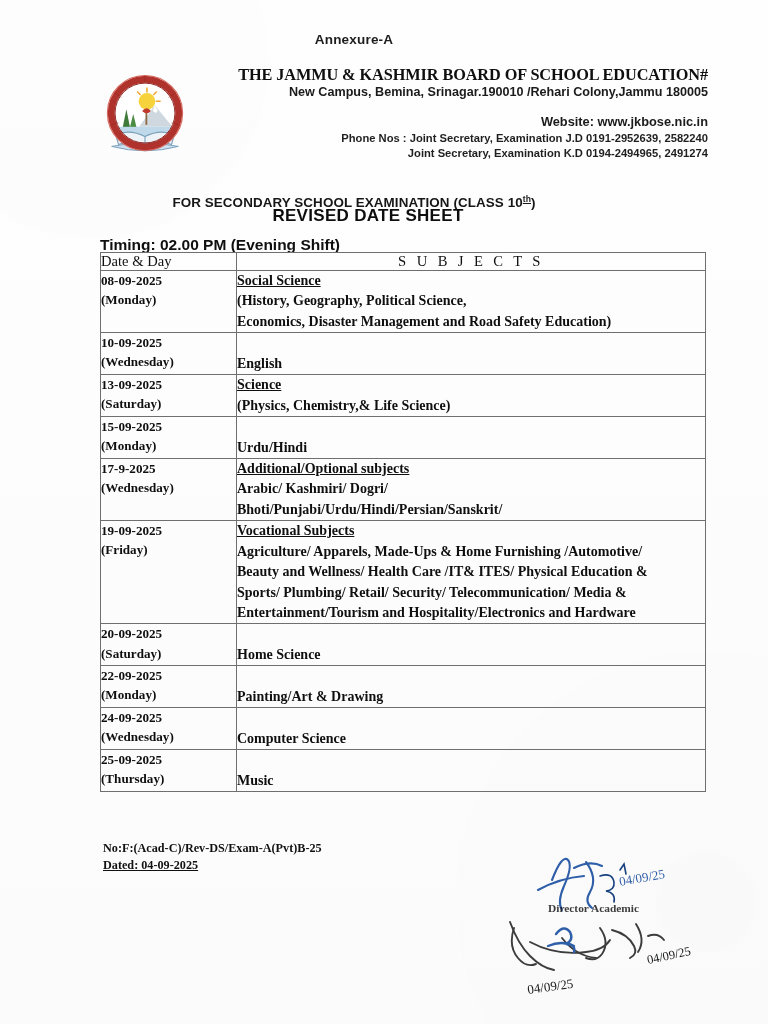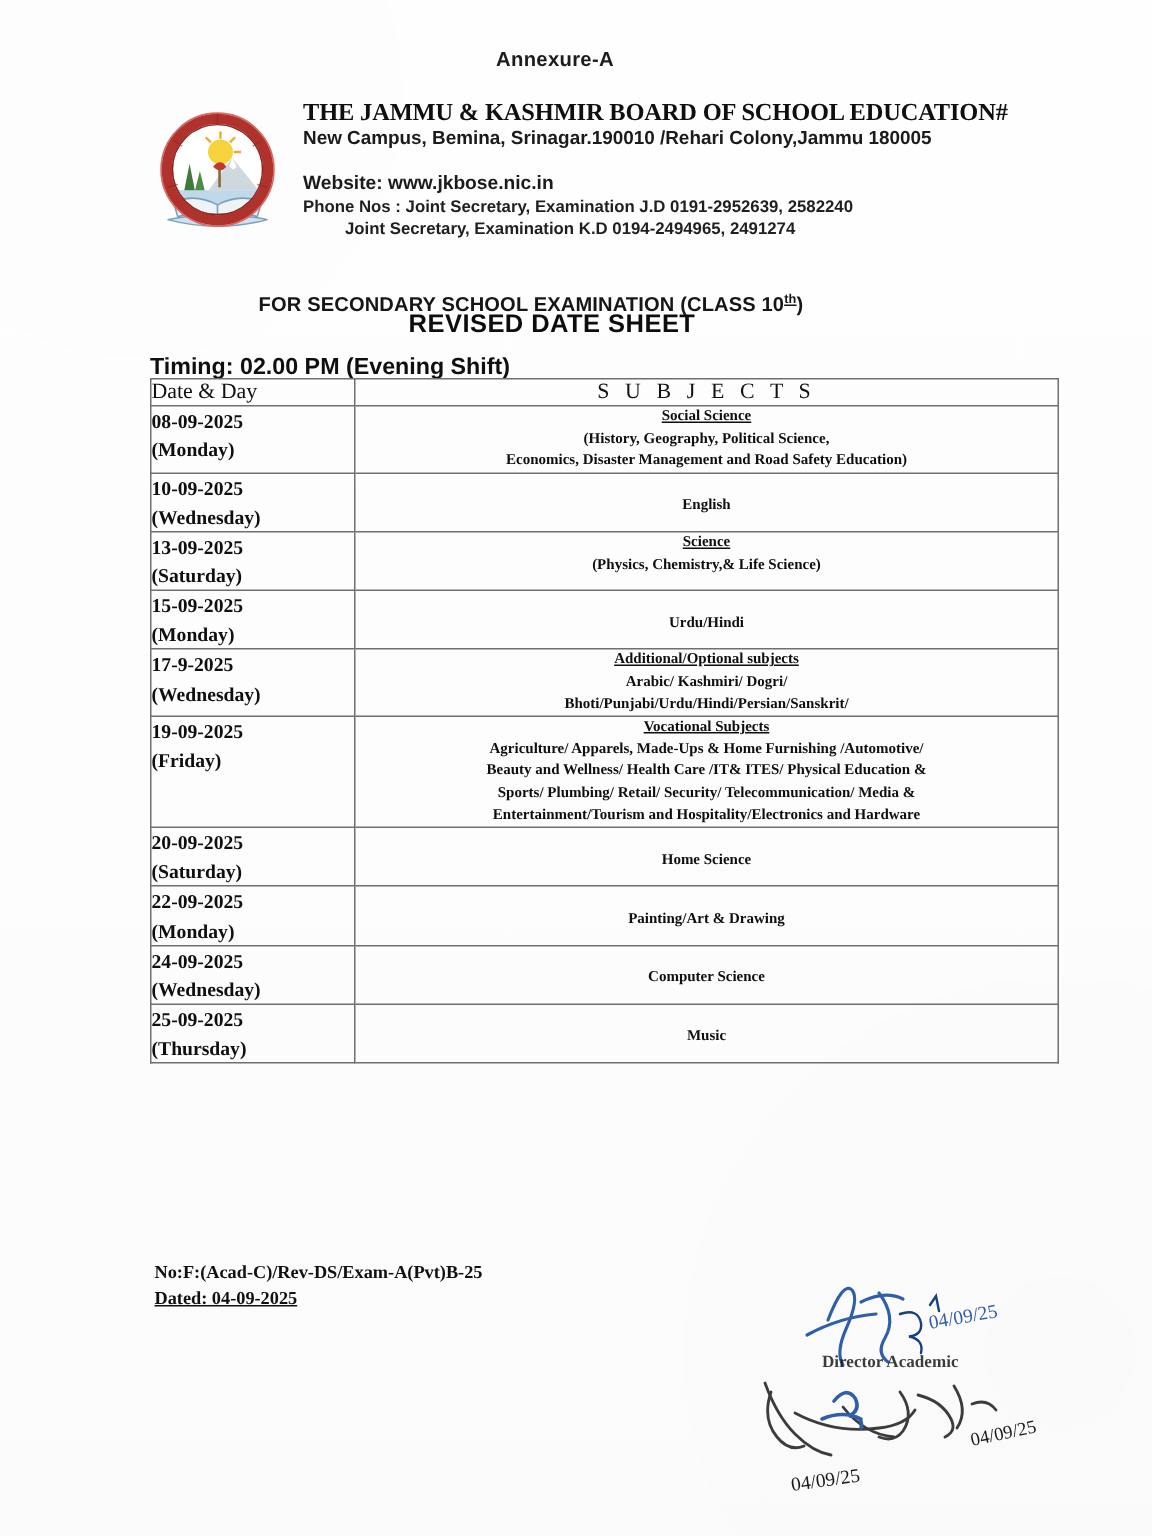--- a/index.html
+++ b/index.html
@@ -30,21 +30,21 @@
     pointer-events: none;
     opacity: .55;
     background:
       radial-gradient(circle at 12% 6%, rgba(0,0,0,.012) 0%, rgba(0,0,0,0) 30%),
       radial-gradient(circle at 92% 88%, rgba(0,0,0,.015) 0%, rgba(0,0,0,0) 35%);
   }
 
   .annexure {
     position: absolute;
     top: 32px;
-    left: 16px;
+    left: 0;
     width: 708px;
     text-align: center;
     font-family: "Liberation Sans", sans-serif;
     font-size: 13.5px;
     font-weight: 700;
     letter-spacing: .2px;
     color: #1d1d1d;
   }
 
   
@@ -56,21 +56,21 @@
     display: flex;
     align-items: flex-start;
   }
   .logo-wrap {
     width: 104px;
     flex: 0 0 104px;
     padding-top: 2px;
   }
   .org-block {
     flex: 1;
-    text-align: left;
+    text-align: right;
     padding-left: 2px;
   }
   .org-name {
     font-family: "Liberation Serif", serif;
     font-weight: 700;
     font-size: 16.3px;
     letter-spacing: -0.1px;
     line-height: 1.12;
     color: #0f0f0f;
     white-space: nowrap;
@@ -208,23 +208,22 @@
     font-family: "Liberation Serif", serif;
     font-weight: 700;
     font-size: 13.1px;
     line-height: 1.46;
     padding: 4px 0 4px 8px;
     color: #0f0f0f;
   }
   .cell-subj {
     font-family: "Liberation Serif", serif;
     font-weight: 700;
-    font-size: 10px;
+    font-size: 14px;
     line-height: 1.46;
-    text-align: center;
     padding: 4px 10px 4px 10px;
     color: #0f0f0f;
   }
   .cell-subj .head {
     text-decoration: underline;
     display: block;
   }
   .cell-subj .ln {
     display: block;
   }

